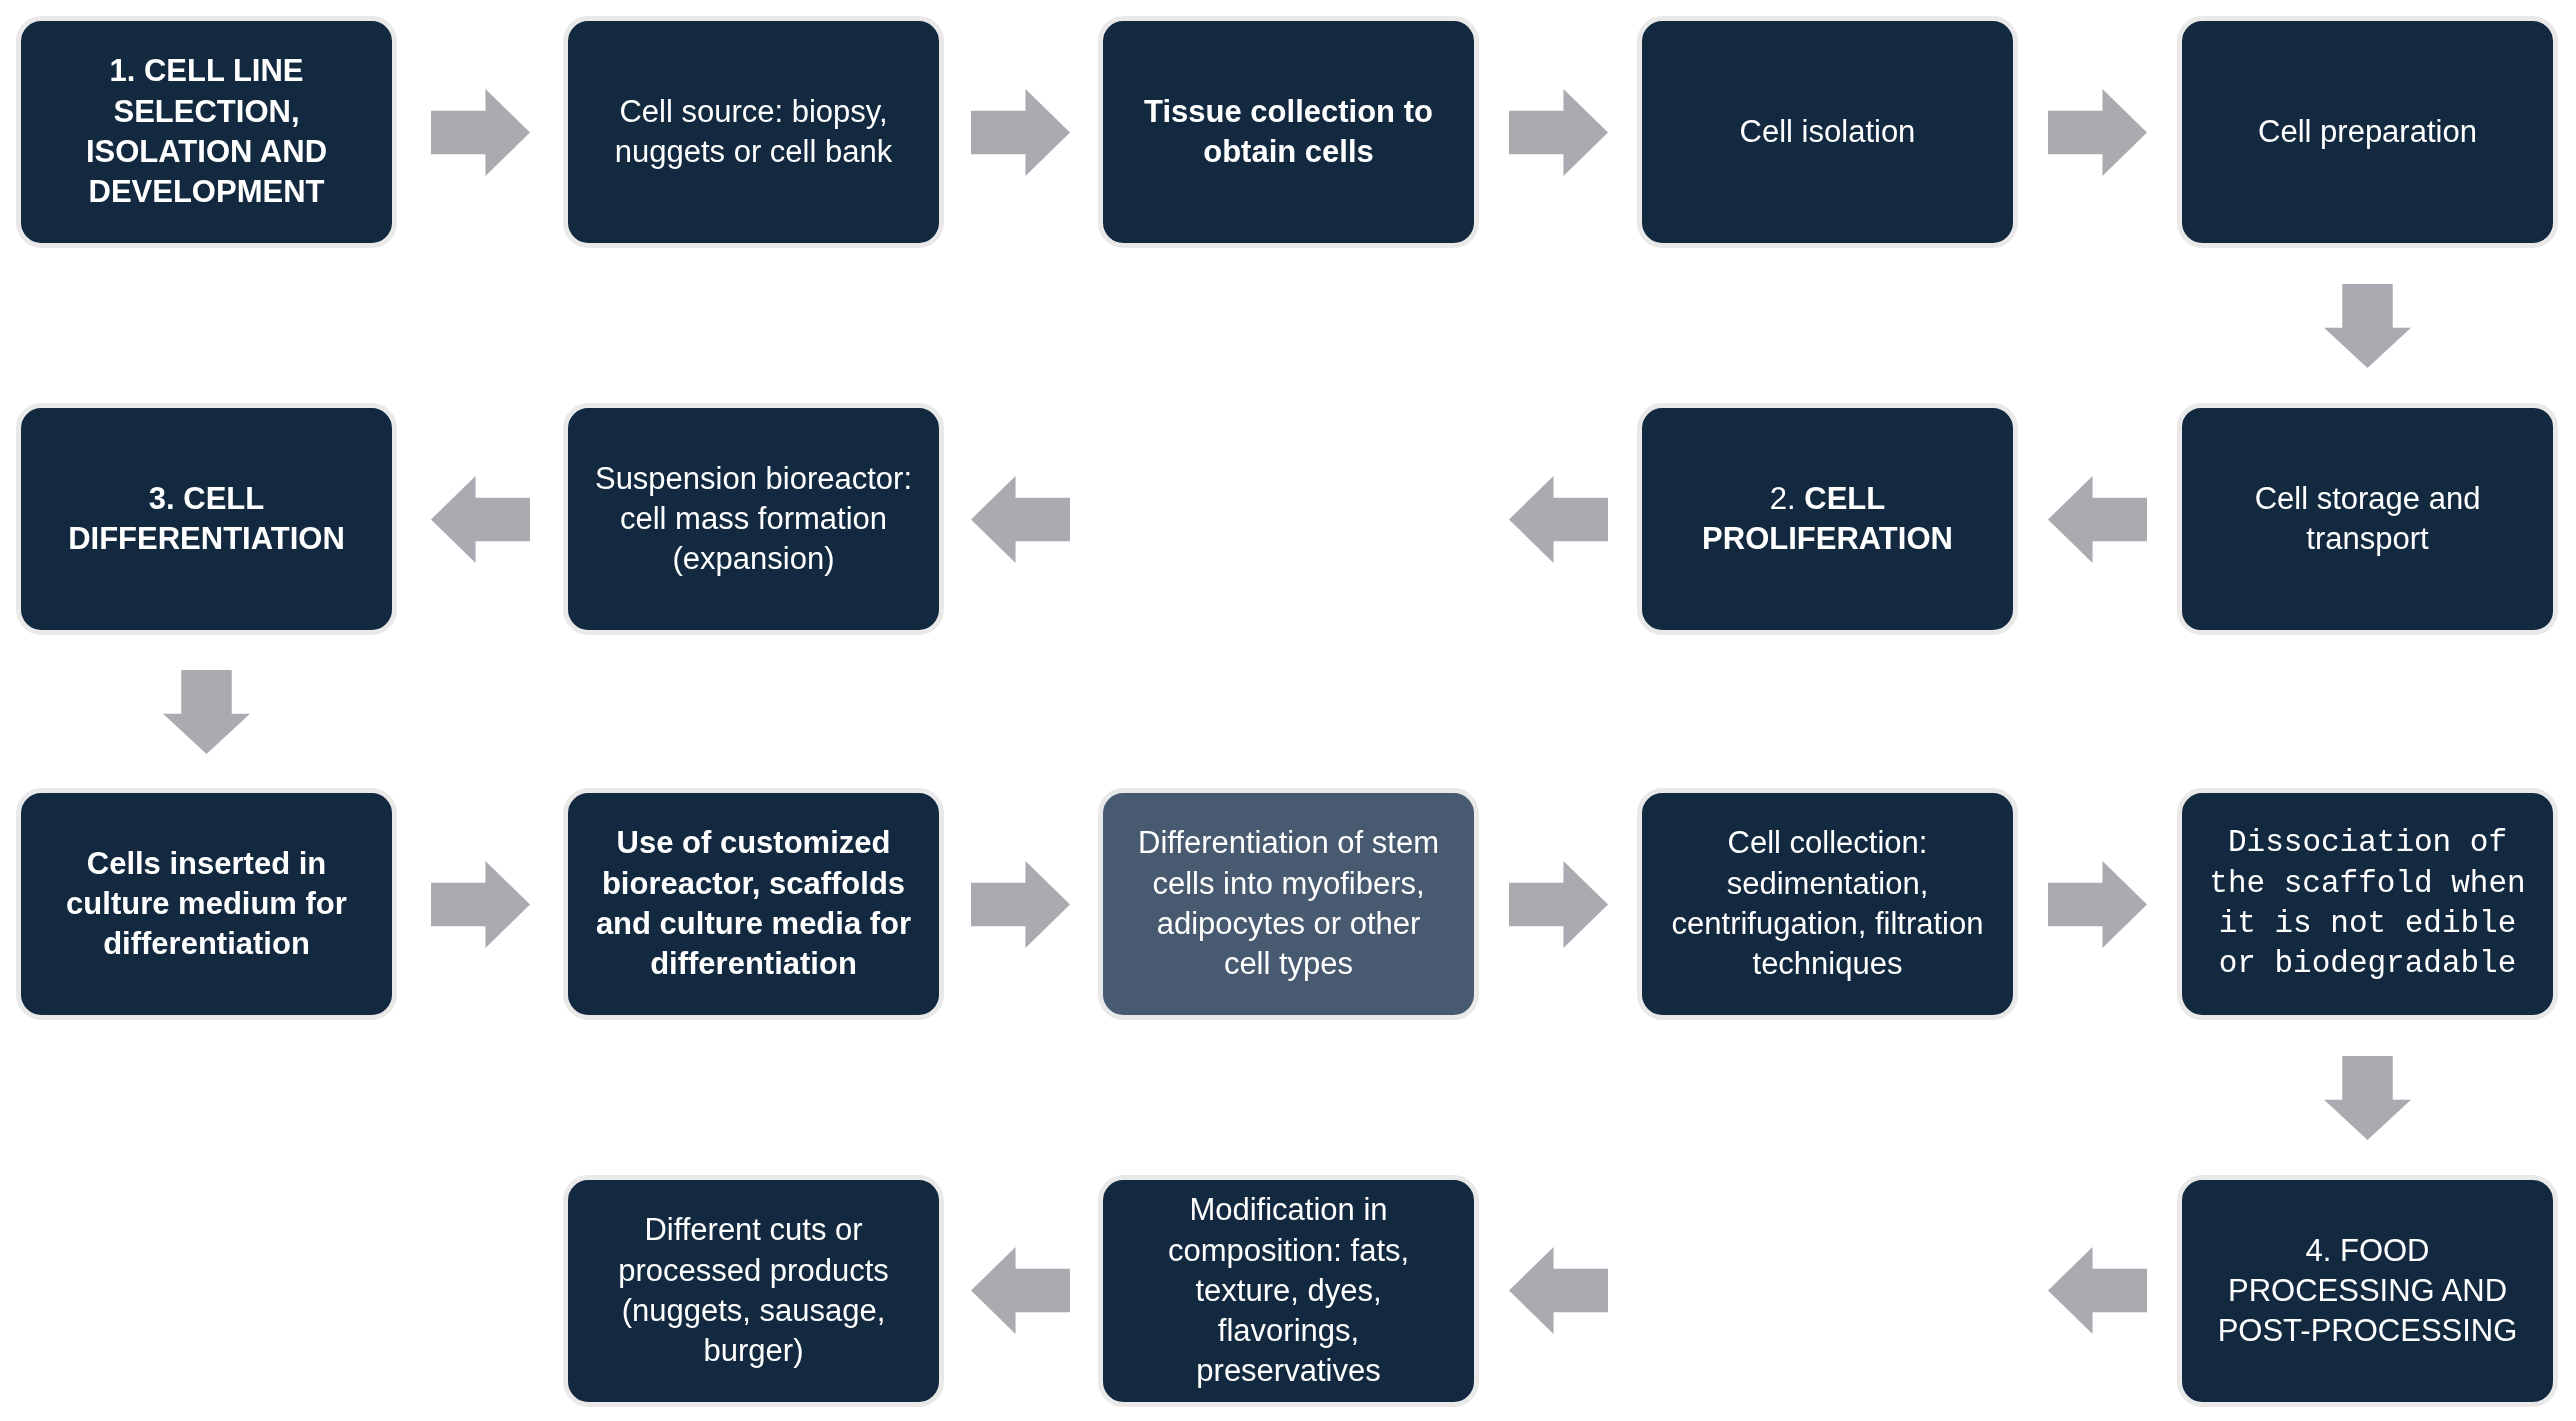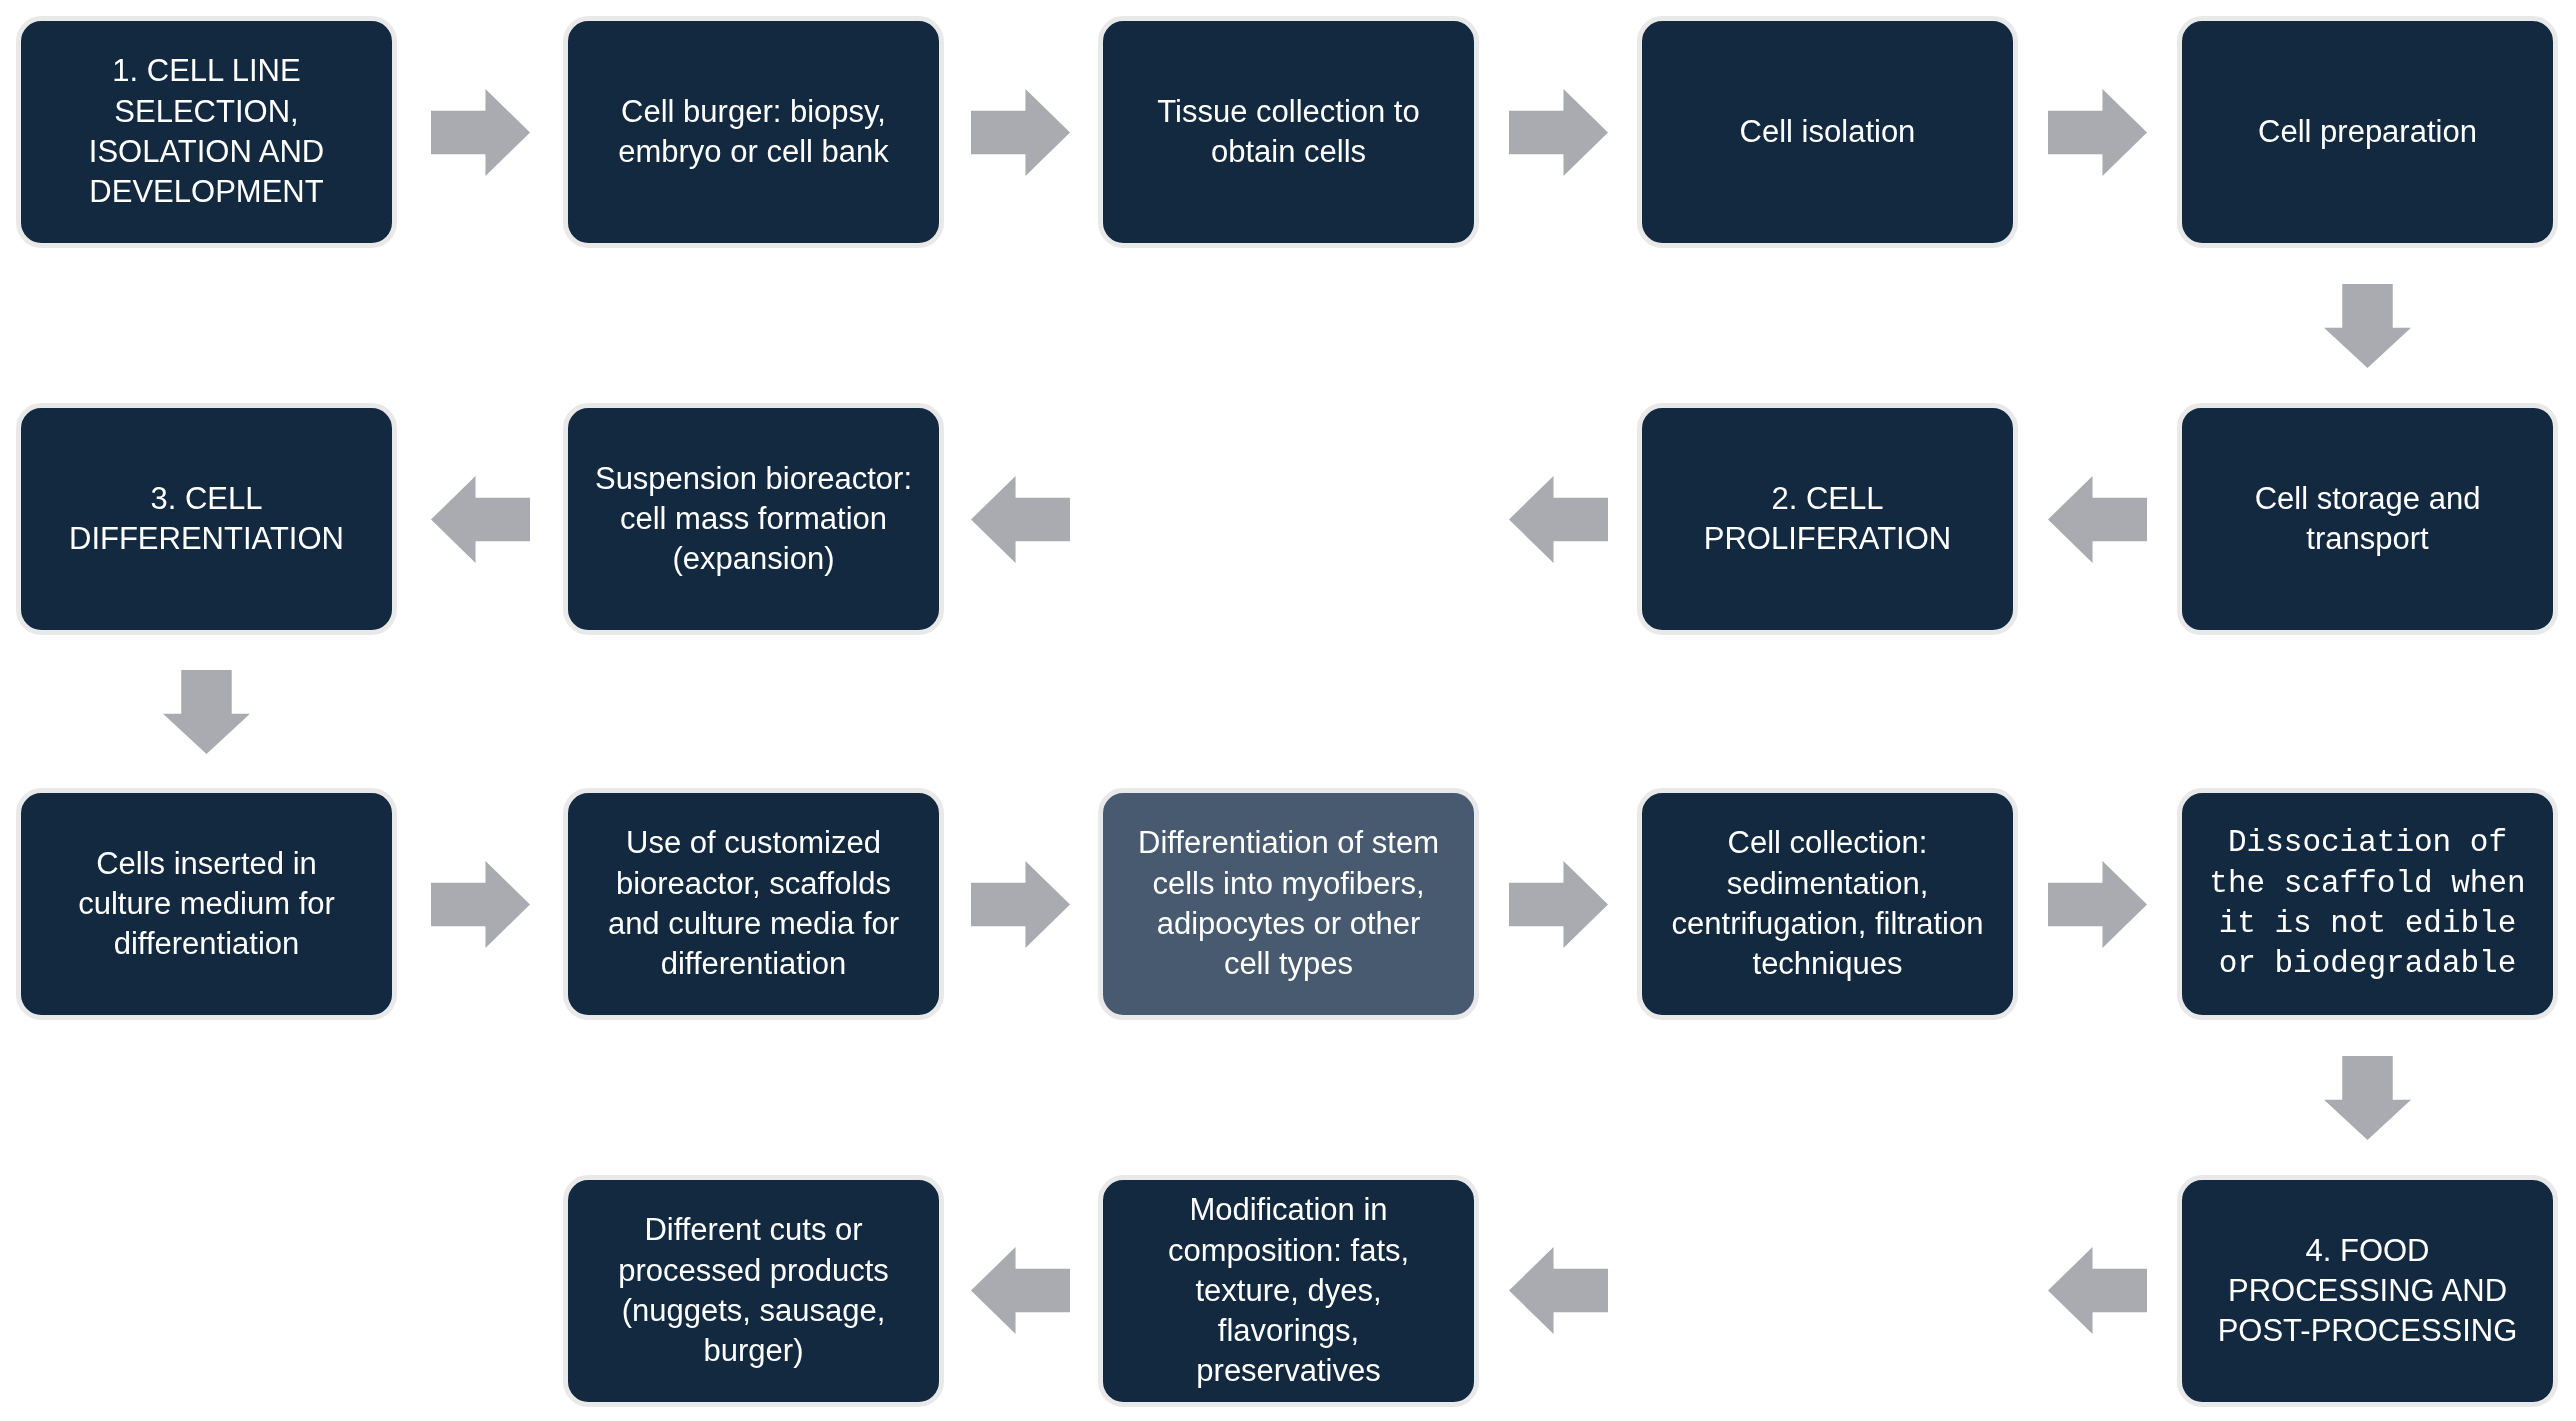--- a/index.html
+++ b/index.html
@@ -32,21 +32,21 @@
   .box.light {
     background: var(--box-light, #485A70);
   }
   .txt {
     color: var(--text, #FFFFFF);
     font-size: 31px;
     line-height: 1.3;
     font-weight: 400;
   }
   .txt.bold, .txt b {
-    font-weight: 400;
+    font-weight: 700;
   }
   .arrow {
     position: absolute;
     background: var(--arrow, #A9ABB0);
   }
   .arrow.right {
     width: 99px;
     height: 87px;
     clip-path: polygon(0% 25%, 55% 25%, 55% 0%, 100% 50%, 55% 100%, 55% 75%, 0% 75%);
   }
@@ -63,21 +63,21 @@
 </style>
 </head>
 <body>
 
 <div id="canvas">
 
   <div class="box" style="left:16px; top:16px;">
     <span class="txt bold">1. CELL LINE SELECTION, ISOLATION AND DEVELOPMENT</span>
   </div>
   <div class="box" style="left:563px; top:16px;">
-    <span class="txt">Cell burger: biopsy, embryo or cell bank</span>
+    <span class="txt">Cell source: biopsy, nuggets or cell bank</span>
   </div>
   <div class="box" style="left:1098px; top:16px;">
     <span class="txt bold">Tissue collection to obtain cells</span>
   </div>
   <div class="box" style="left:1637px; top:16px;">
     <span class="txt">Cell isolation</span>
   </div>
   <div class="box" style="left:2177px; top:16px;">
     <span class="txt">Cell preparation</span>
   </div>

